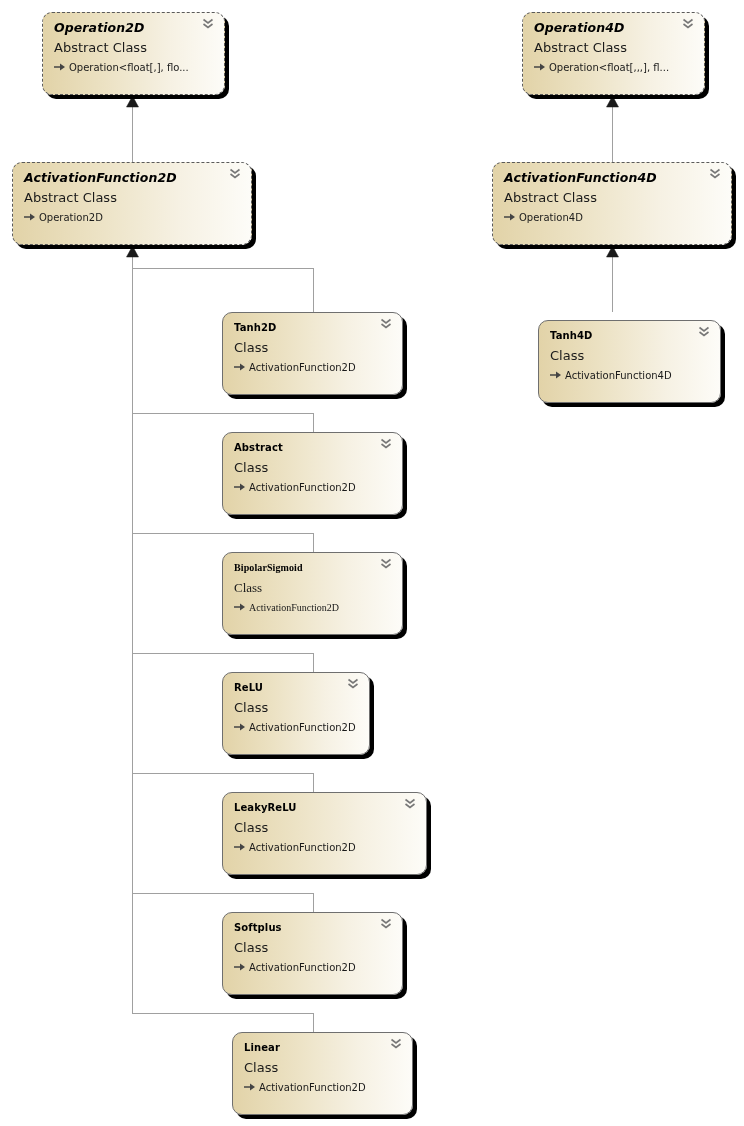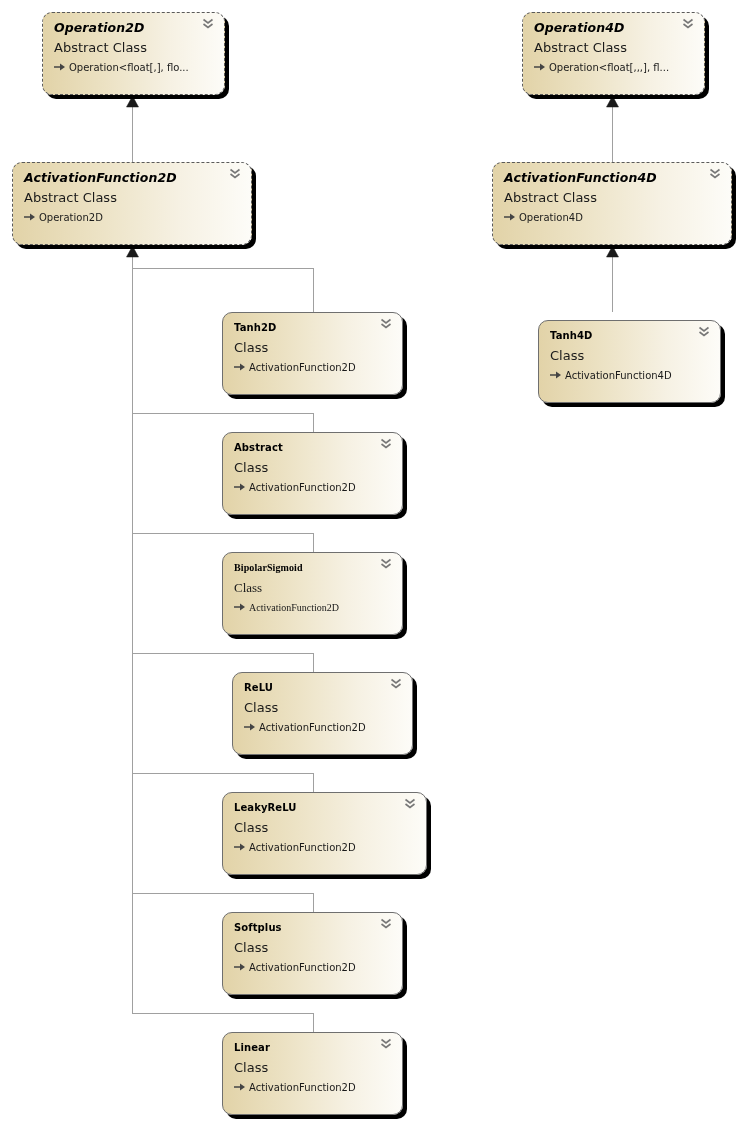--- a/index.html
+++ b/index.html
@@ -202,21 +202,21 @@
       <span>ActivationFunction2D</span>
     </div>
     <div class="collapse">
       <svg width="12" height="12" viewBox="0 0 12 12">
           <polyline points="1.5,1.5 6,5 10.5,1.5" fill="none" stroke="#777" stroke-width="1.6"></polyline>
           <polyline points="1.5,6 6,9.5 10.5,6" fill="none" stroke="#777" stroke-width="1.6"></polyline>
         </svg>
     </div>
   </div>
 
-  <div class="box" style="left:232px; top:672px; width:181px;">
+  <div class="box" style="left:222px; top:672px; width:148px;">
     <div class="title">ReLU</div>
     <div class="kind">Class</div>
     <div class="base">
       <svg class="inh-icon" viewBox="0 0 12 10">
           <line x1="0" y1="5" x2="7" y2="5" stroke="#444" stroke-width="1.5"></line>
           <polygon points="6,1.5 11,5 6,8.5" fill="#444"></polygon>
         </svg>
       <span>ActivationFunction2D</span>
     </div>
     <div class="collapse">
@@ -256,21 +256,21 @@
       <span>ActivationFunction2D</span>
     </div>
     <div class="collapse">
       <svg width="12" height="12" viewBox="0 0 12 12">
           <polyline points="1.5,1.5 6,5 10.5,1.5" fill="none" stroke="#777" stroke-width="1.6"></polyline>
           <polyline points="1.5,6 6,9.5 10.5,6" fill="none" stroke="#777" stroke-width="1.6"></polyline>
         </svg>
     </div>
   </div>
 
-  <div class="box" style="left:222px; top:1032px; width:181px;">
+  <div class="box" style="left:232px; top:1032px; width:181px;">
     <div class="title">Linear</div>
     <div class="kind">Class</div>
     <div class="base">
       <svg class="inh-icon" viewBox="0 0 12 10">
           <line x1="0" y1="5" x2="7" y2="5" stroke="#444" stroke-width="1.5"></line>
           <polygon points="6,1.5 11,5 6,8.5" fill="#444"></polygon>
         </svg>
       <span>ActivationFunction2D</span>
     </div>
     <div class="collapse">

